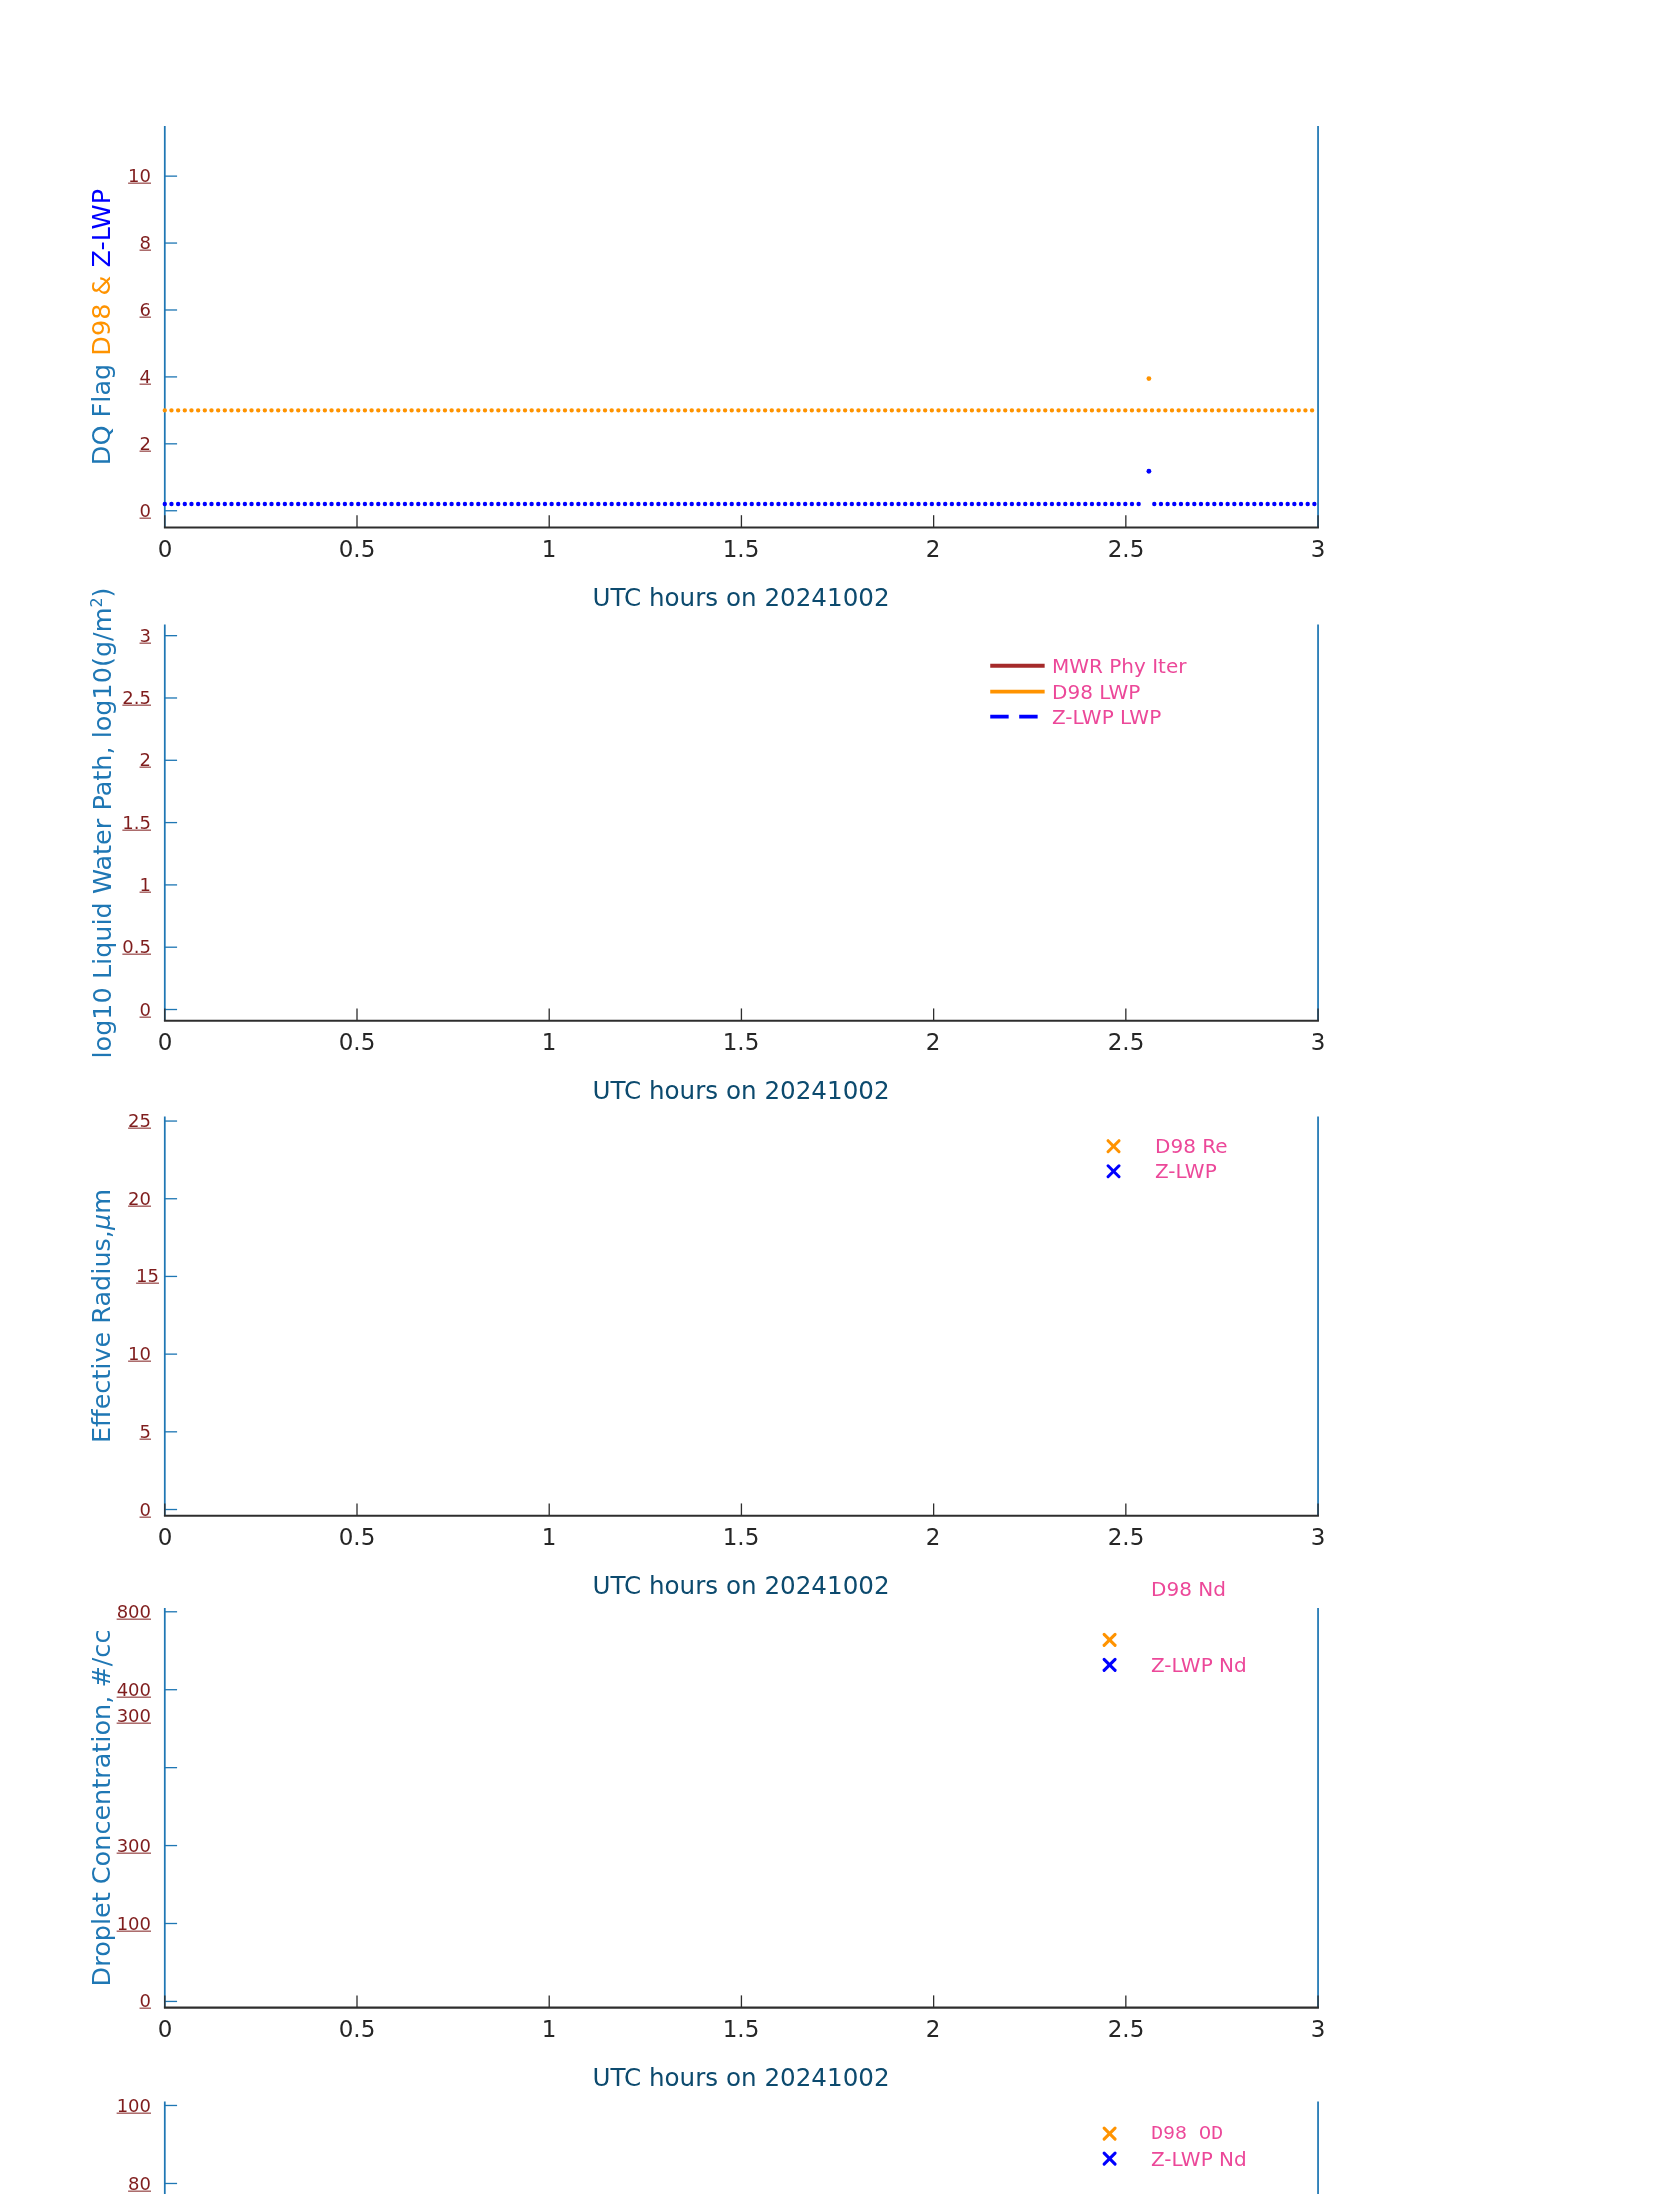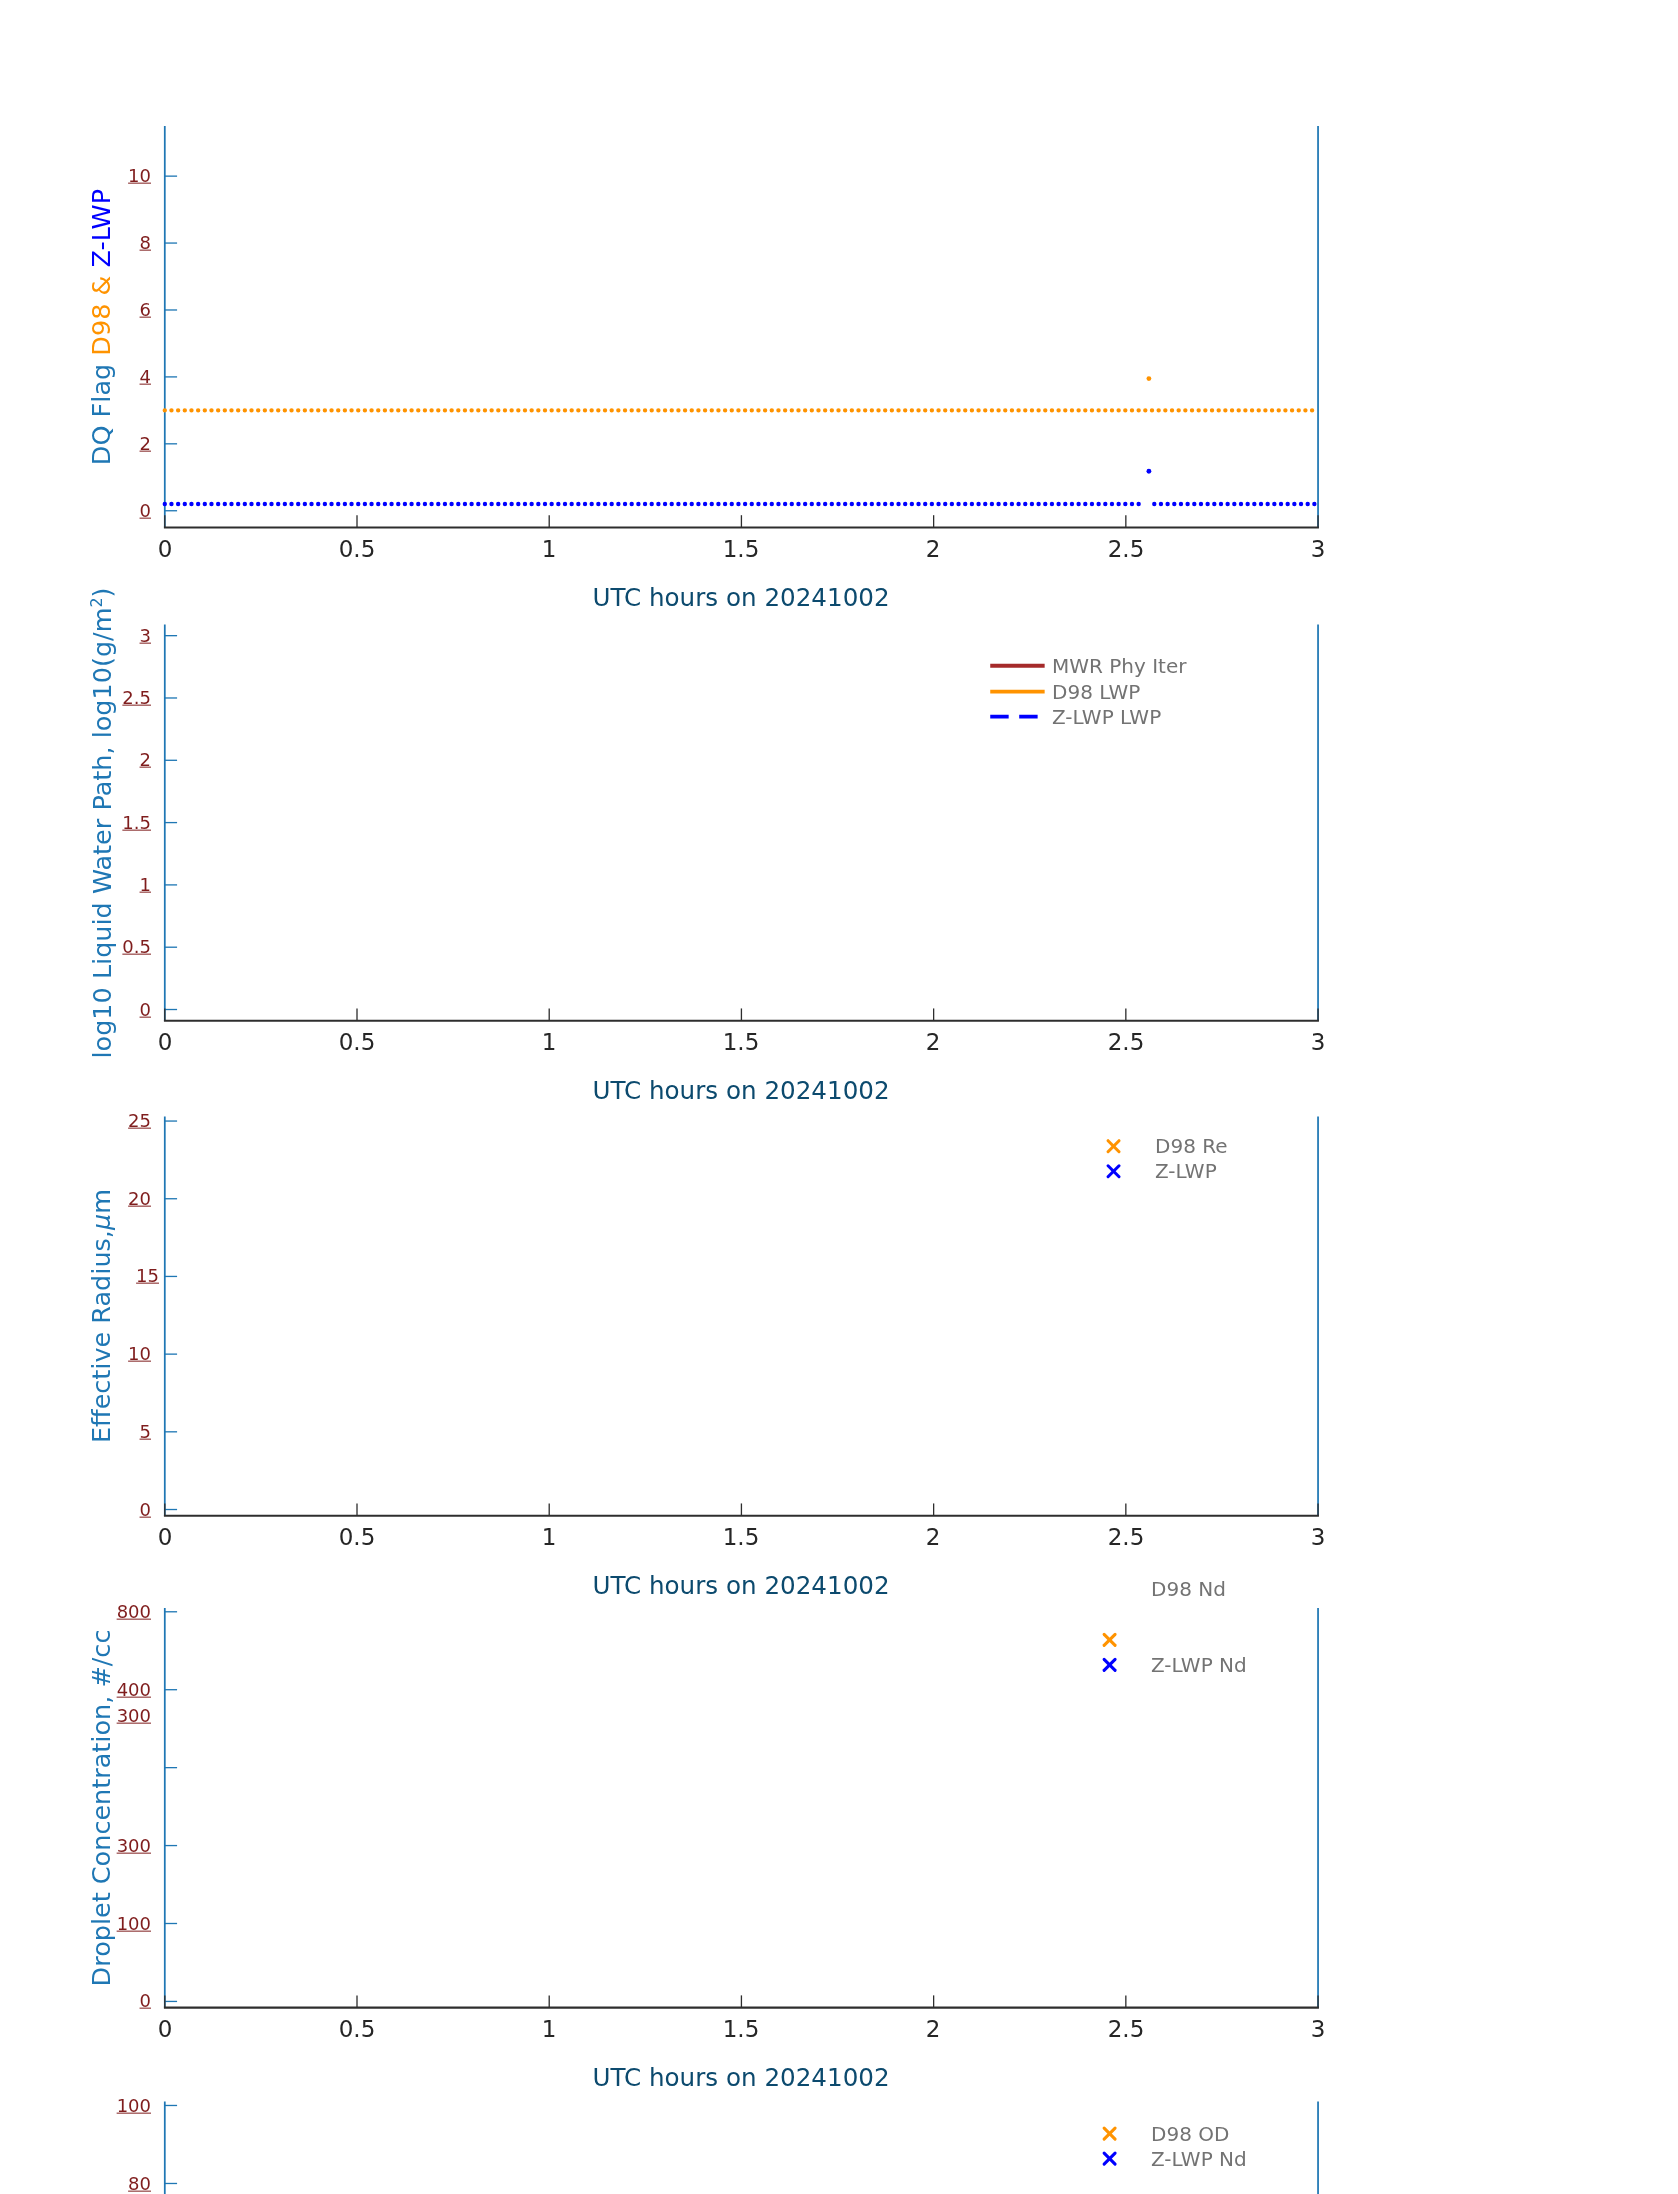--- a/index.html
+++ b/index.html
@@ -8,21 +8,21 @@
   #plot-svg{position:absolute;left:0;top:0;overflow:visible;}
   .ytick-label{position:absolute;width:127px;text-align:right;font-size:18px;color:#7f1d1d;
     transform:translateY(-52%);line-height:1;text-decoration:underline;}
   .xtick-label{position:absolute;font-size:23px;color:#262626;transform:translateX(-50%);line-height:1;}
   .axis-xlabel{position:absolute;font-size:24.6px;color:#0c4a6e;transform:translateX(-50%);
     white-space:nowrap;line-height:1;margin-top:17px;}
   .axis-ylabel{position:absolute;font-size:25.5px;color:#1f77b4;white-space:nowrap;line-height:1;
     transform:translate(-50%,-50%) rotate(-90deg);}
   .axis-ylabel .sup{font-size:62%;vertical-align:super;}
   .axis-ylabel .it{font-style:italic;}
-  .legend-label{position:absolute;font-size:20px;color:#737373;transform:translateY(-52%);
+  .legend-label{position:absolute;font-size:20px;color:#ec4899;transform:translateY(-52%);
     white-space:nowrap;line-height:1;}
 </style>
 </head>
 <body>
 
 <div id="figure">
   <svg id="plot-svg" width="1679" height="2633" viewBox="0 0 3825 6000" xmlns="http://www.w3.org/2000/svg">
       <line x1="375" y1="287" x2="375" y2="1202" stroke="#1f77b4" stroke-width="4"></line>
       <line x1="3003" y1="287" x2="3003" y2="1202" stroke="#1f77b4" stroke-width="4"></line>
       <line x1="373" y1="1202" x2="3005" y2="1202" stroke="#2e2e2e" stroke-width="5"></line>
@@ -191,16 +191,16 @@
     <div class="xtick-label" style="left: 357px; top: 2018px;">0.5</div>
     <div class="xtick-label" style="left: 549px; top: 2018px;">1</div>
     <div class="xtick-label" style="left: 741px; top: 2018px;">1.5</div>
     <div class="xtick-label" style="left: 933px; top: 2018px;">2</div>
     <div class="xtick-label" style="left: 1126px; top: 2018px;">2.5</div>
     <div class="xtick-label" style="left: 1318px; top: 2018px;">3</div>
     <div class="legend-label" style="left: 1151px; top: 1589px;">D98 Nd</div>
     <div class="legend-label" style="left: 1151px; top: 1665px;">Z-LWP Nd</div>
     <div class="ytick-label" style="left: 24px; top: 2184px;">80</div>
     <div class="ytick-label" style="left: 24px; top: 2106px;">100</div>
-    <div class="legend-label" style="left: 1151px; top: 2134px;">D98 OD</div>
+    <div class="legend-label" style="left: 1151px; top: 2134px; font-family: Liberation Mono, monospace;">D98 OD</div>
     <div class="legend-label" style="left: 1151px; top: 2159px;">Z-LWP Nd</div>
   </div>
 
 
 </body></html>

